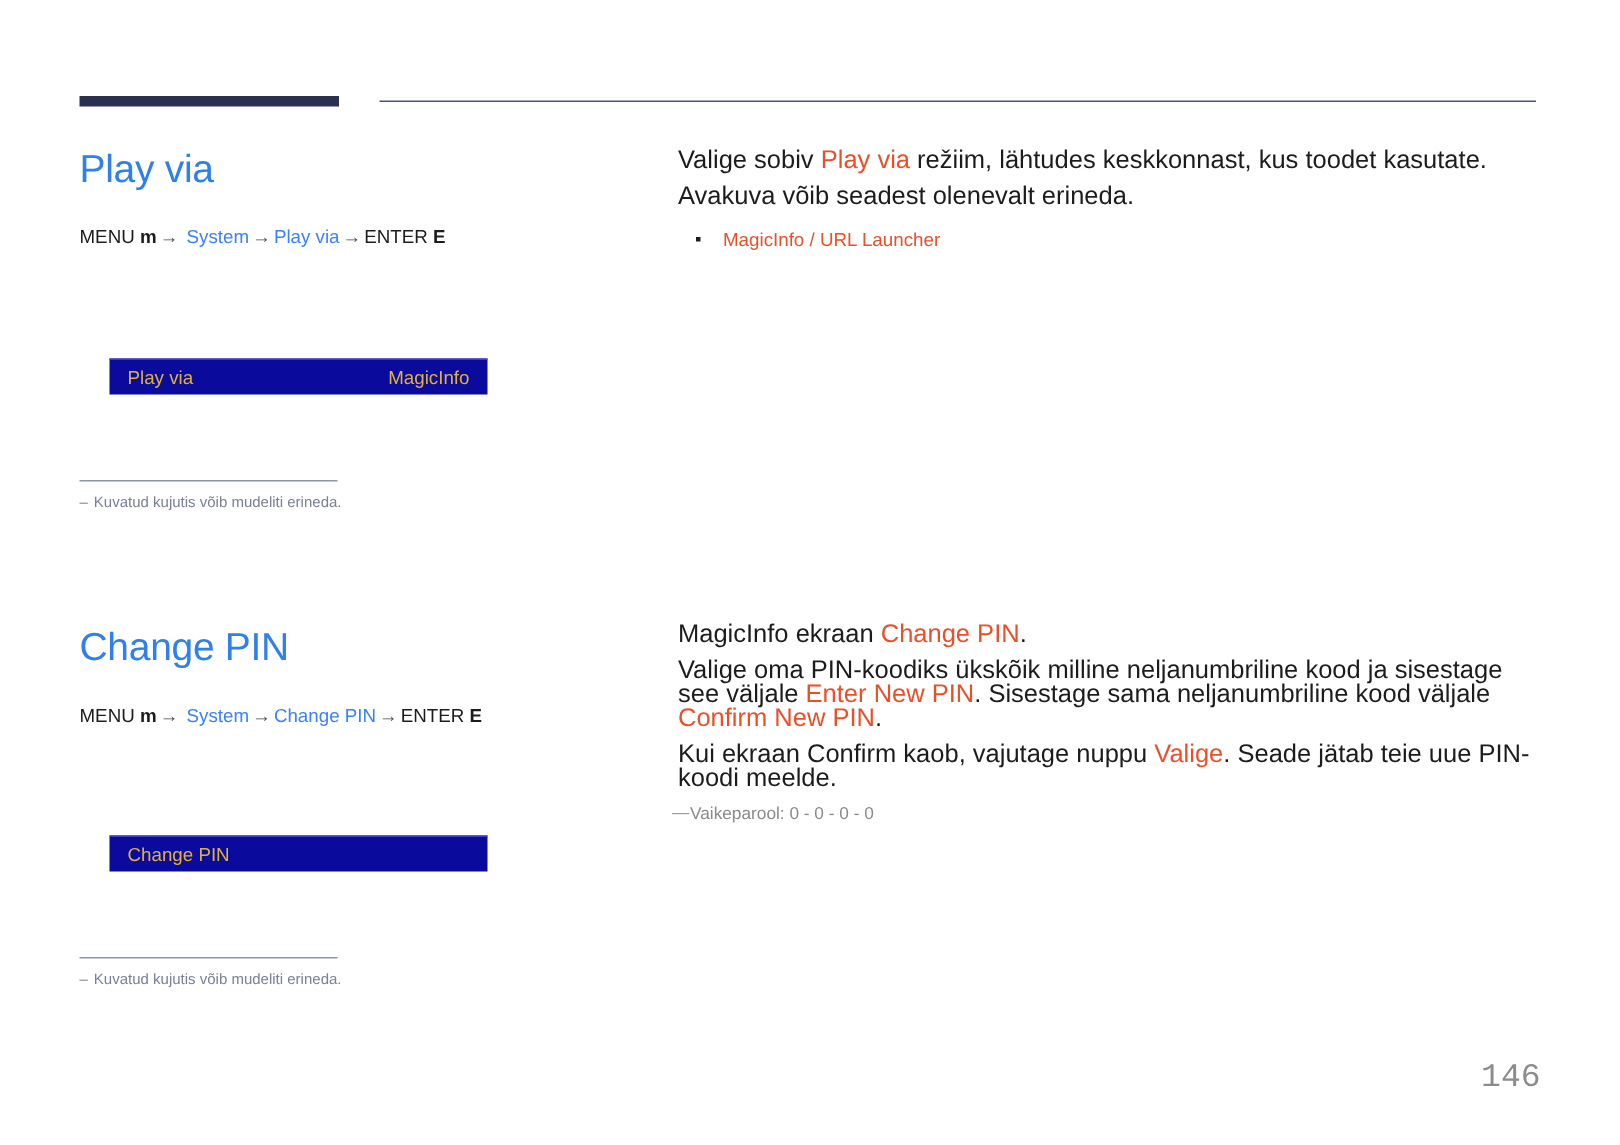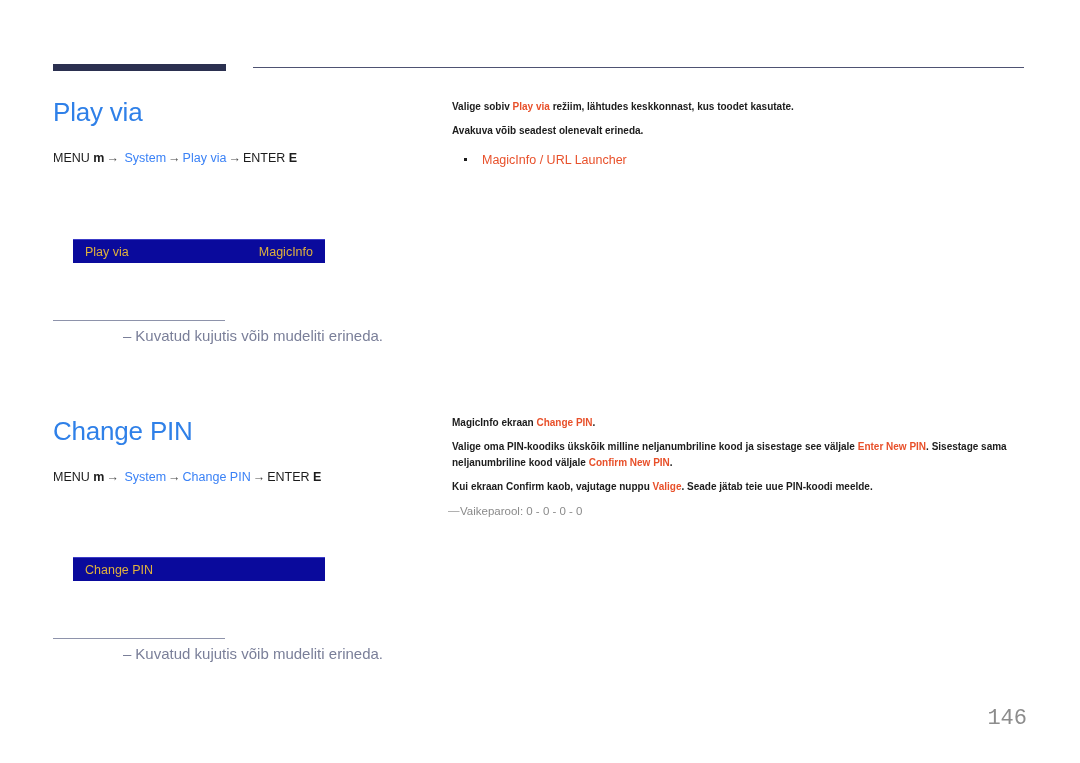--- a/index.html
+++ b/index.html
@@ -130,37 +130,35 @@
   }
   #footnote-play-via { top: 224px; }
   #footnote-change-pin { top: 223px; }
   .footnote .rule {
     width: 172px;
     height: 1px;
     background: #8e93ab;
     margin-bottom: 7px;
   }
   .footnote .note {
-    font-size: 15px;
+    font-size: 10px;
     line-height: 15px;
     color: #7a7f99;
     white-space: nowrap;
-    text-align: right;
   }
   .footnote .note .dash {
     padding-right: 4px;
   }
 
   
   .body-p {
-    font-size: 10px;
+    font-size: 17px;
     line-height: 22px;
     color: #1c1c1c;
     margin: 0 0 2px 0;
-    font-weight: bold;
   }
   .body-p.tight {
     line-height: 16px;
     margin-bottom: 8px;
   }
   .kw { color: #e8502a; }
 
   ul.bullets {
     margin: 8px 0 0 0;
     padding: 0;

